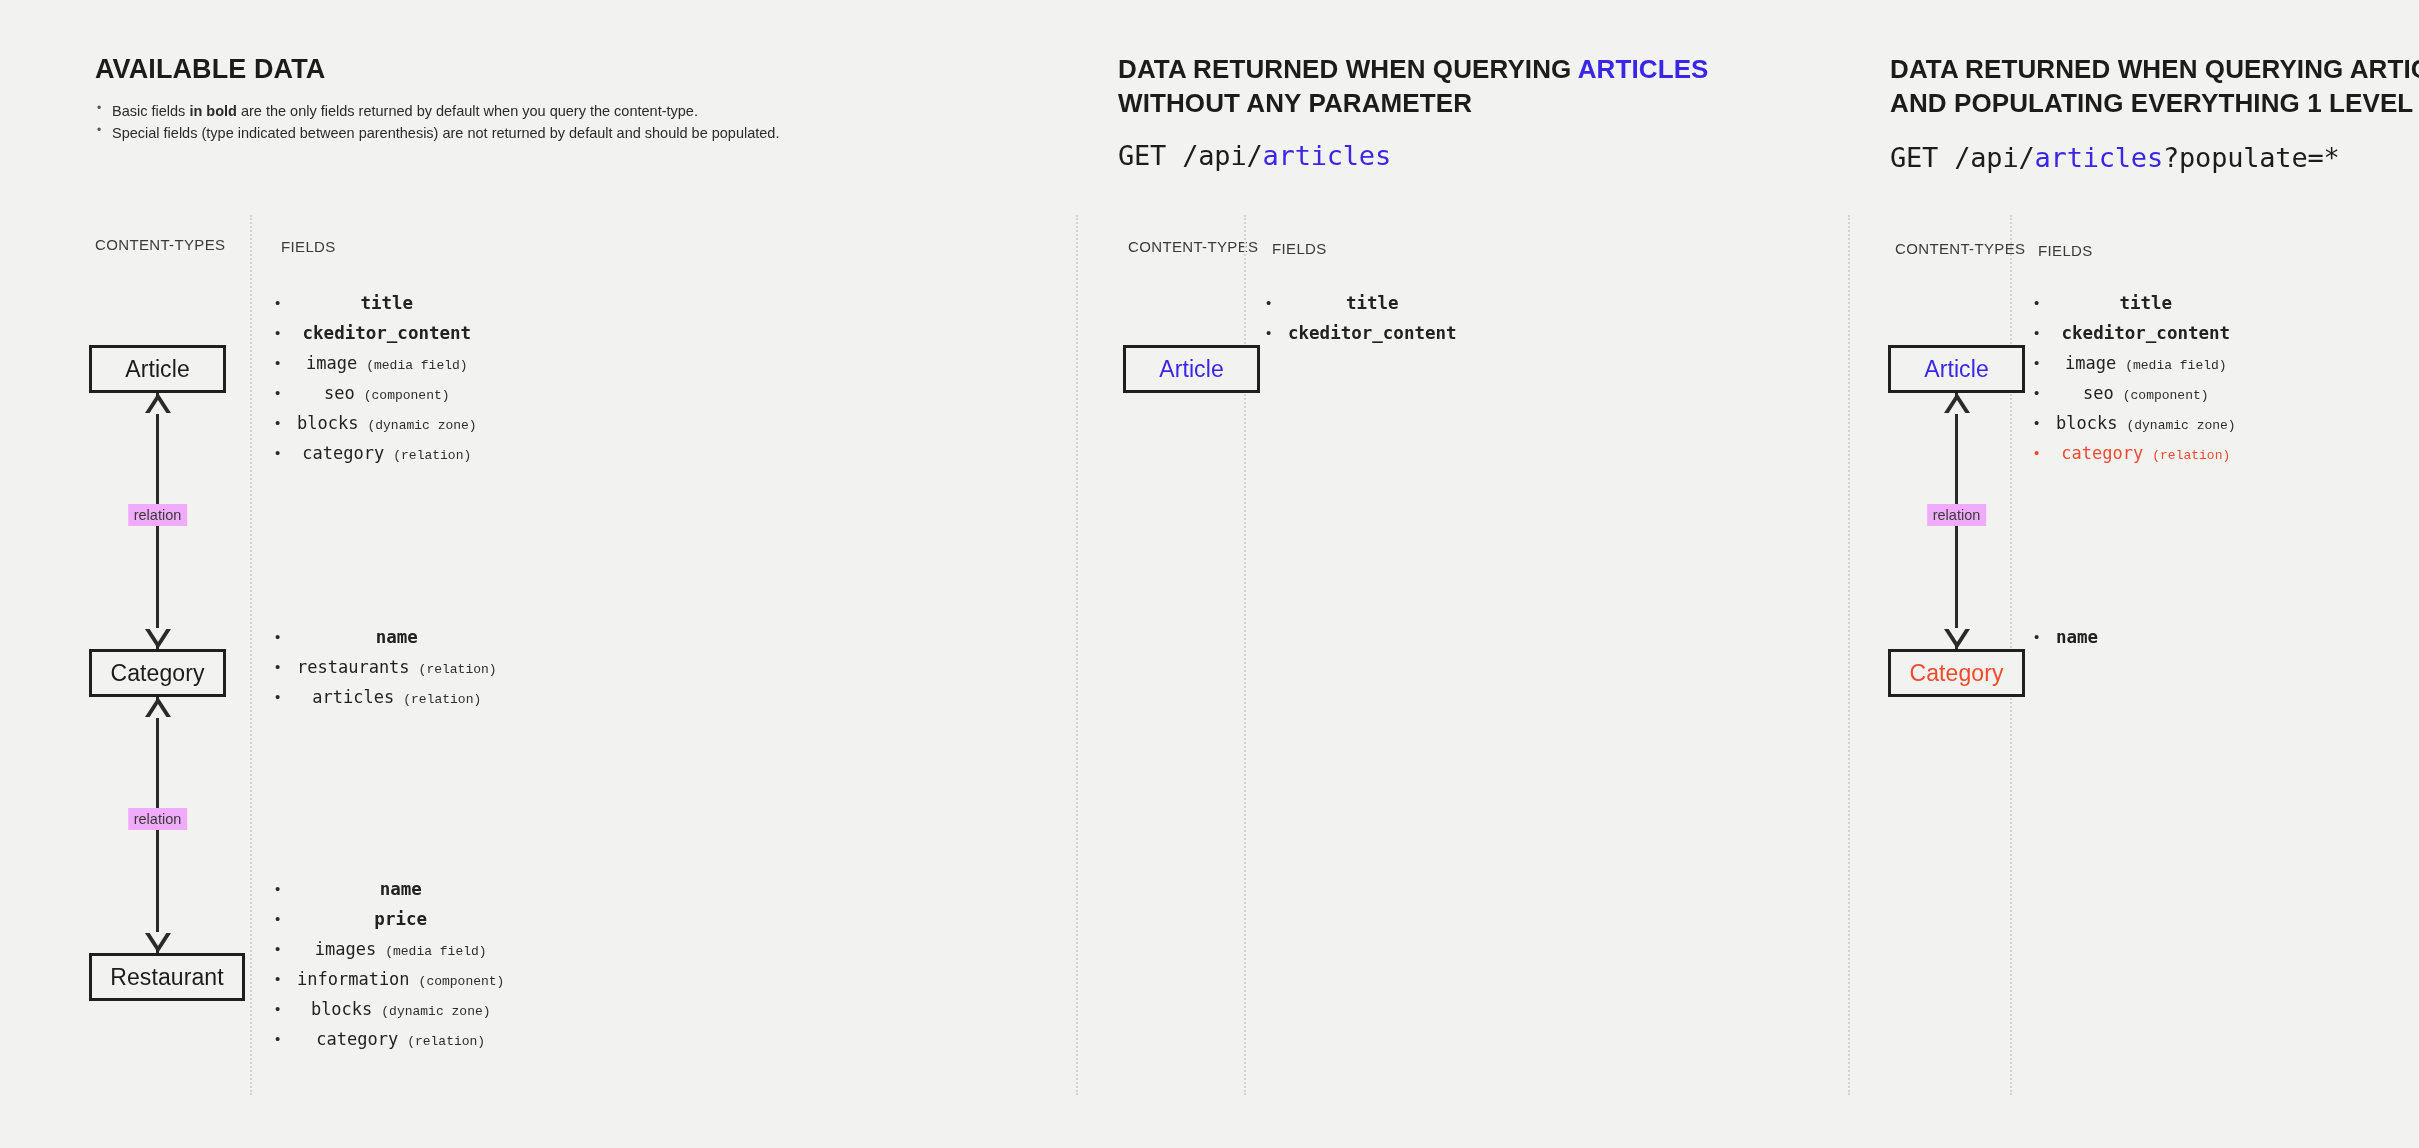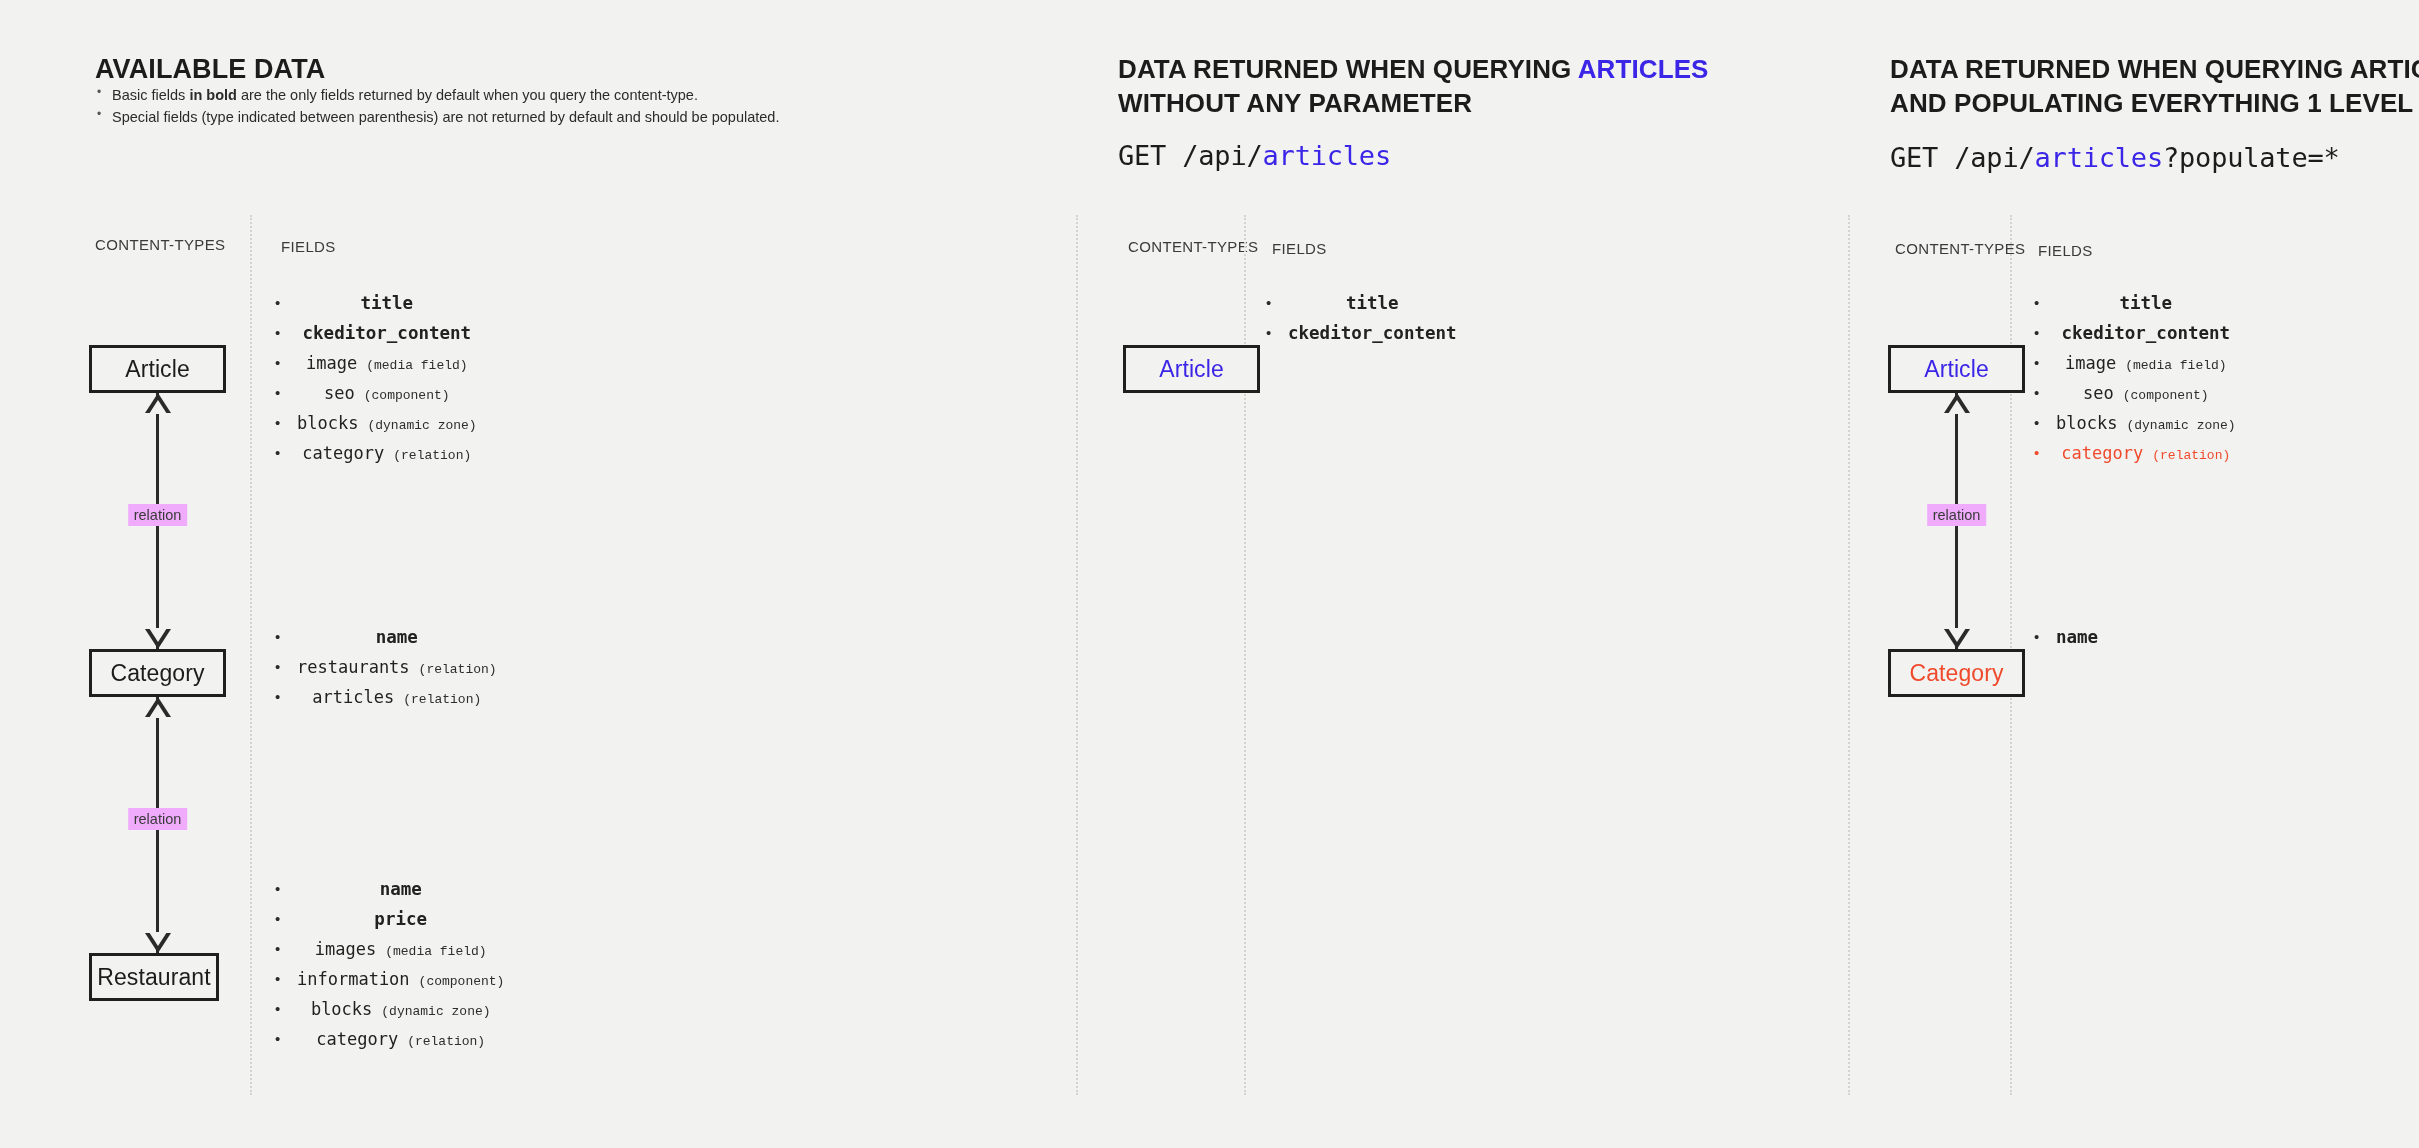--- a/index.html
+++ b/index.html
@@ -40,21 +40,21 @@
   }
   #panel-available .panel-title { left: 95px; top: 52px; font-size: 27px; }
   #panel-noparam  .panel-title { left: 40px; top: 52px; white-space: normal; width: 760px;}
   #panel-populate .panel-title { left: 40px; top: 52px; white-space: normal; width: 700px;}
 
   .accent-blue { color: #3b26e8; }
 
   .bullets {
     position: absolute;
     left: 95px;
-    top: 84px;
+    top: 100px;
     margin: 0;
     padding: 0;
     list-style: none;
     font-size: 14.5px;
     line-height: 1.52;
     color: #2b2b2b;
     width: 760px;
   }
   .bullets li {
     position: relative;
@@ -212,21 +212,21 @@
   </ul>
 
   <span class="col-label" style="left:95px; top:236px;">CONTENT-TYPES</span>
   <span class="col-label" style="left:281px; top:238px;">FIELDS</span>
 
   <div class="dotted-rule" style="left:250px; top:215px; height:880px;"></div>
   <div class="panel-divider" style="left:1076px; top:215px; height:880px;"></div>
 
   <div class="entity-box" style="left:89px; top:345px; width:137px; height:48px;">Article</div>
   <div class="entity-box" style="left:89px; top:649px; width:137px; height:48px;">Category</div>
-  <div class="entity-box" style="left:89px; top:953px; width:130px; height:48px;">Restaurant</div>
+  <div class="entity-box" style="left:89px; top:953px; width:156px; height:48px;">Restaurant</div>
 
   <div class="connector" style="left:131px; top:393px; width:53px; height:256px;">
     <div class="stem"></div>
     <div class="head up"></div>
     <div class="head down"></div>
     <span class="rel-label" style="top:122px;">relation</span>
   </div>
 
   <div class="connector" style="left:131px; top:697px; width:53px; height:256px;">
     <div class="stem"></div>

